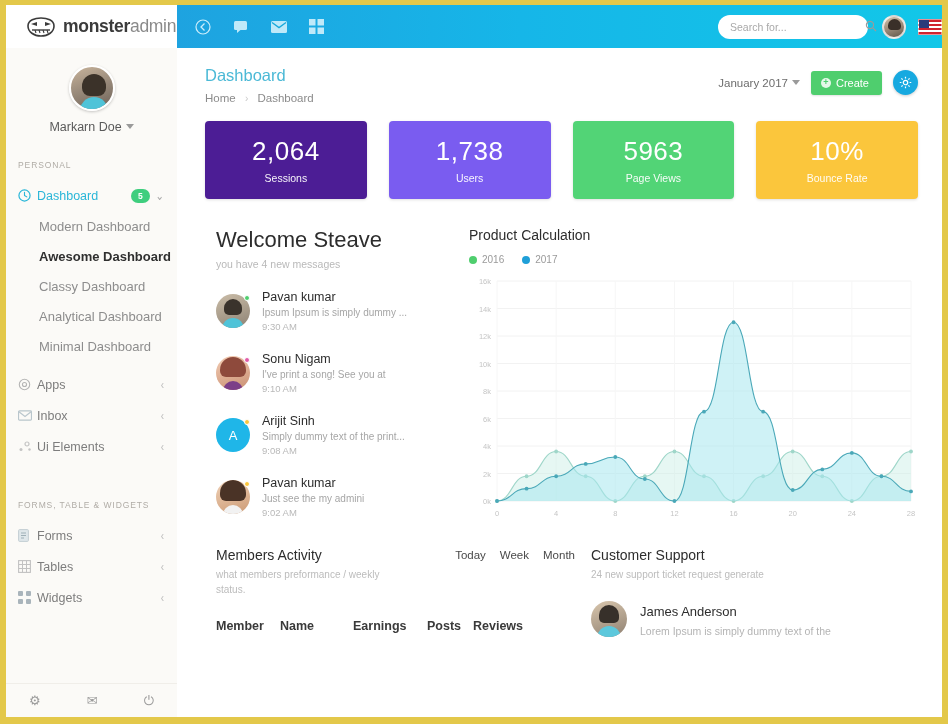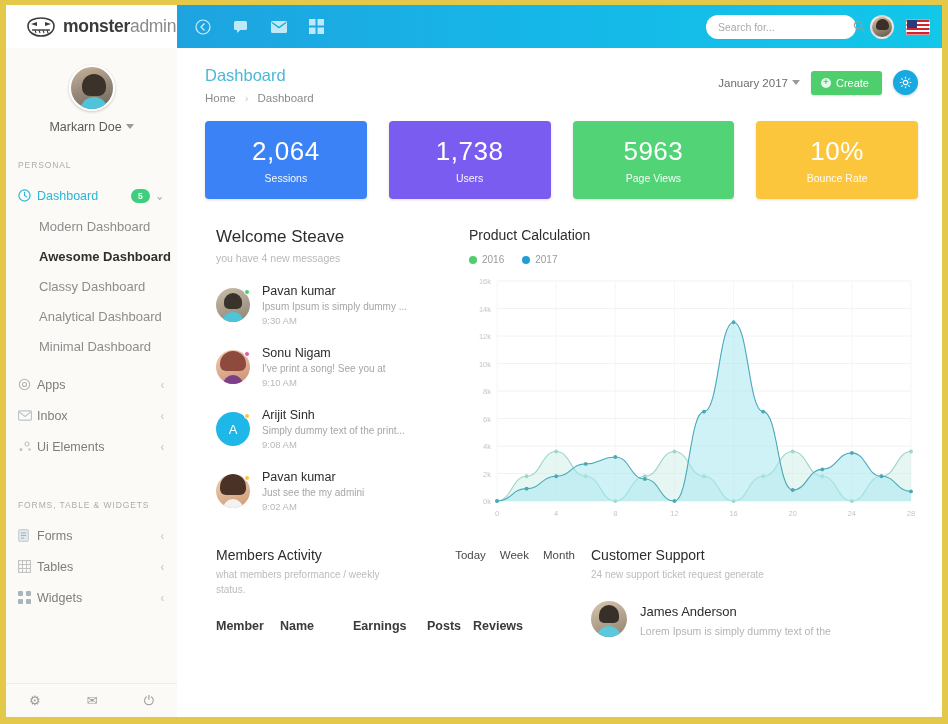--- a/index.html
+++ b/index.html
@@ -87,21 +87,21 @@
     position: absolute; left: 171px; top: 0; right: 0; height: 43px;
     background: linear-gradient(90deg,#1ea3e0 0%,#16b6e8 45%,#12c7e8 100%);
     display: flex; align-items: center; z-index: 6;
   }
   .tb-icon {
     width: 31px; height: 31px; margin-left: 7px; border-radius: 3px;
     display: flex; align-items: center; justify-content: center; color: #d8f3fc;
   }
   .tb-icon:first-child { margin-left: 10px; }
   #topbar-right {
-    margin-left: auto; display: flex; align-items: center; padding-right: 12px;
+    margin-left: auto; display: flex; align-items: center; 
   }
   #search-box {
     width: 150px; height: 24px; background: #fff; border-radius: 13px;
     display: flex; align-items: center; padding: 0 9px 0 12px;
   }
   #search-input {
     border: 0; outline: 0; flex: 1; font-size: 10.5px; color: #8a8a8a;
     font-family: inherit; background: transparent;
   }
   #search-input::placeholder { color: #a9a9a9; }
@@ -154,21 +154,21 @@
     flex: 1; height: 78px; border-radius: 4px; color: #fff;
     display: flex; flex-direction: column; align-items: center; justify-content: center;
     box-shadow: 0 1px 3px rgba(0,0,0,.13);
   }
   .stat-value { font-size: 26px; font-weight: 400; letter-spacing: .5px; }
   .stat-label { font-size: 10.5px; margin-top: 5px; opacity: .95; }
   
   #content { display: flex; margin-top: 28px; }
   #col-left { width: 258px; flex: none; padding-left: 11px; }
   #col-right { flex: 1; padding-left: 6px; }
-  #welcome-title { font-size: 17px; color: #2d2d2d; font-weight: 400; }
+  #welcome-title { font-size: 22px; color: #2d2d2d; font-weight: 400; }
   #welcome-sub { font-size: 10.5px; color: #b9b9b9; margin-top: 5px; }
   .msg-row { display: flex; align-items: center; margin-top: 20px; }
   .msg-avatar {
     width: 34px; height: 34px; border-radius: 50%; flex: none; margin-right: 12px;
     position: relative; overflow: visible;
   }
   .msg-avatar .inner {
     width: 100%; height: 100%; border-radius: 50%; overflow: hidden; position: relative;
   }
   .msg-avatar .dot {
@@ -423,21 +423,21 @@
               <circle cx="7" cy="7" r="2.4" fill="none" stroke="#fff" stroke-width="1.3"></circle>
               <g stroke="#fff" stroke-width="1.3">
                 <path d="M7 .8 V2.6 M7 11.4 V13.2 M.8 7 H2.6 M11.4 7 H13.2 M2.6 2.6 L3.9 3.9 M10.1 10.1 L11.4 11.4 M11.4 2.6 L10.1 3.9 M3.9 10.1 L2.6 11.4"></path>
               </g>
             </svg>
         </button>
       </div>
     </div>
 
     <div id="stats">
-      <div class="stat-card" id="sc0" style="background: #3b82f6;">
+      <div class="stat-card" id="sc0" style="background: #4c1d95;">
         <div class="stat-value">2,064</div>
         <div class="stat-label">Sessions</div>
       </div>
       <div class="stat-card" id="sc1" style="background: rgb(122, 92, 240);">
         <div class="stat-value">1,738</div>
         <div class="stat-label">Users</div>
       </div>
       <div class="stat-card" id="sc2" style="background: rgb(82, 212, 118);">
         <div class="stat-value">5963</div>
         <div class="stat-label">Page Views</div>

